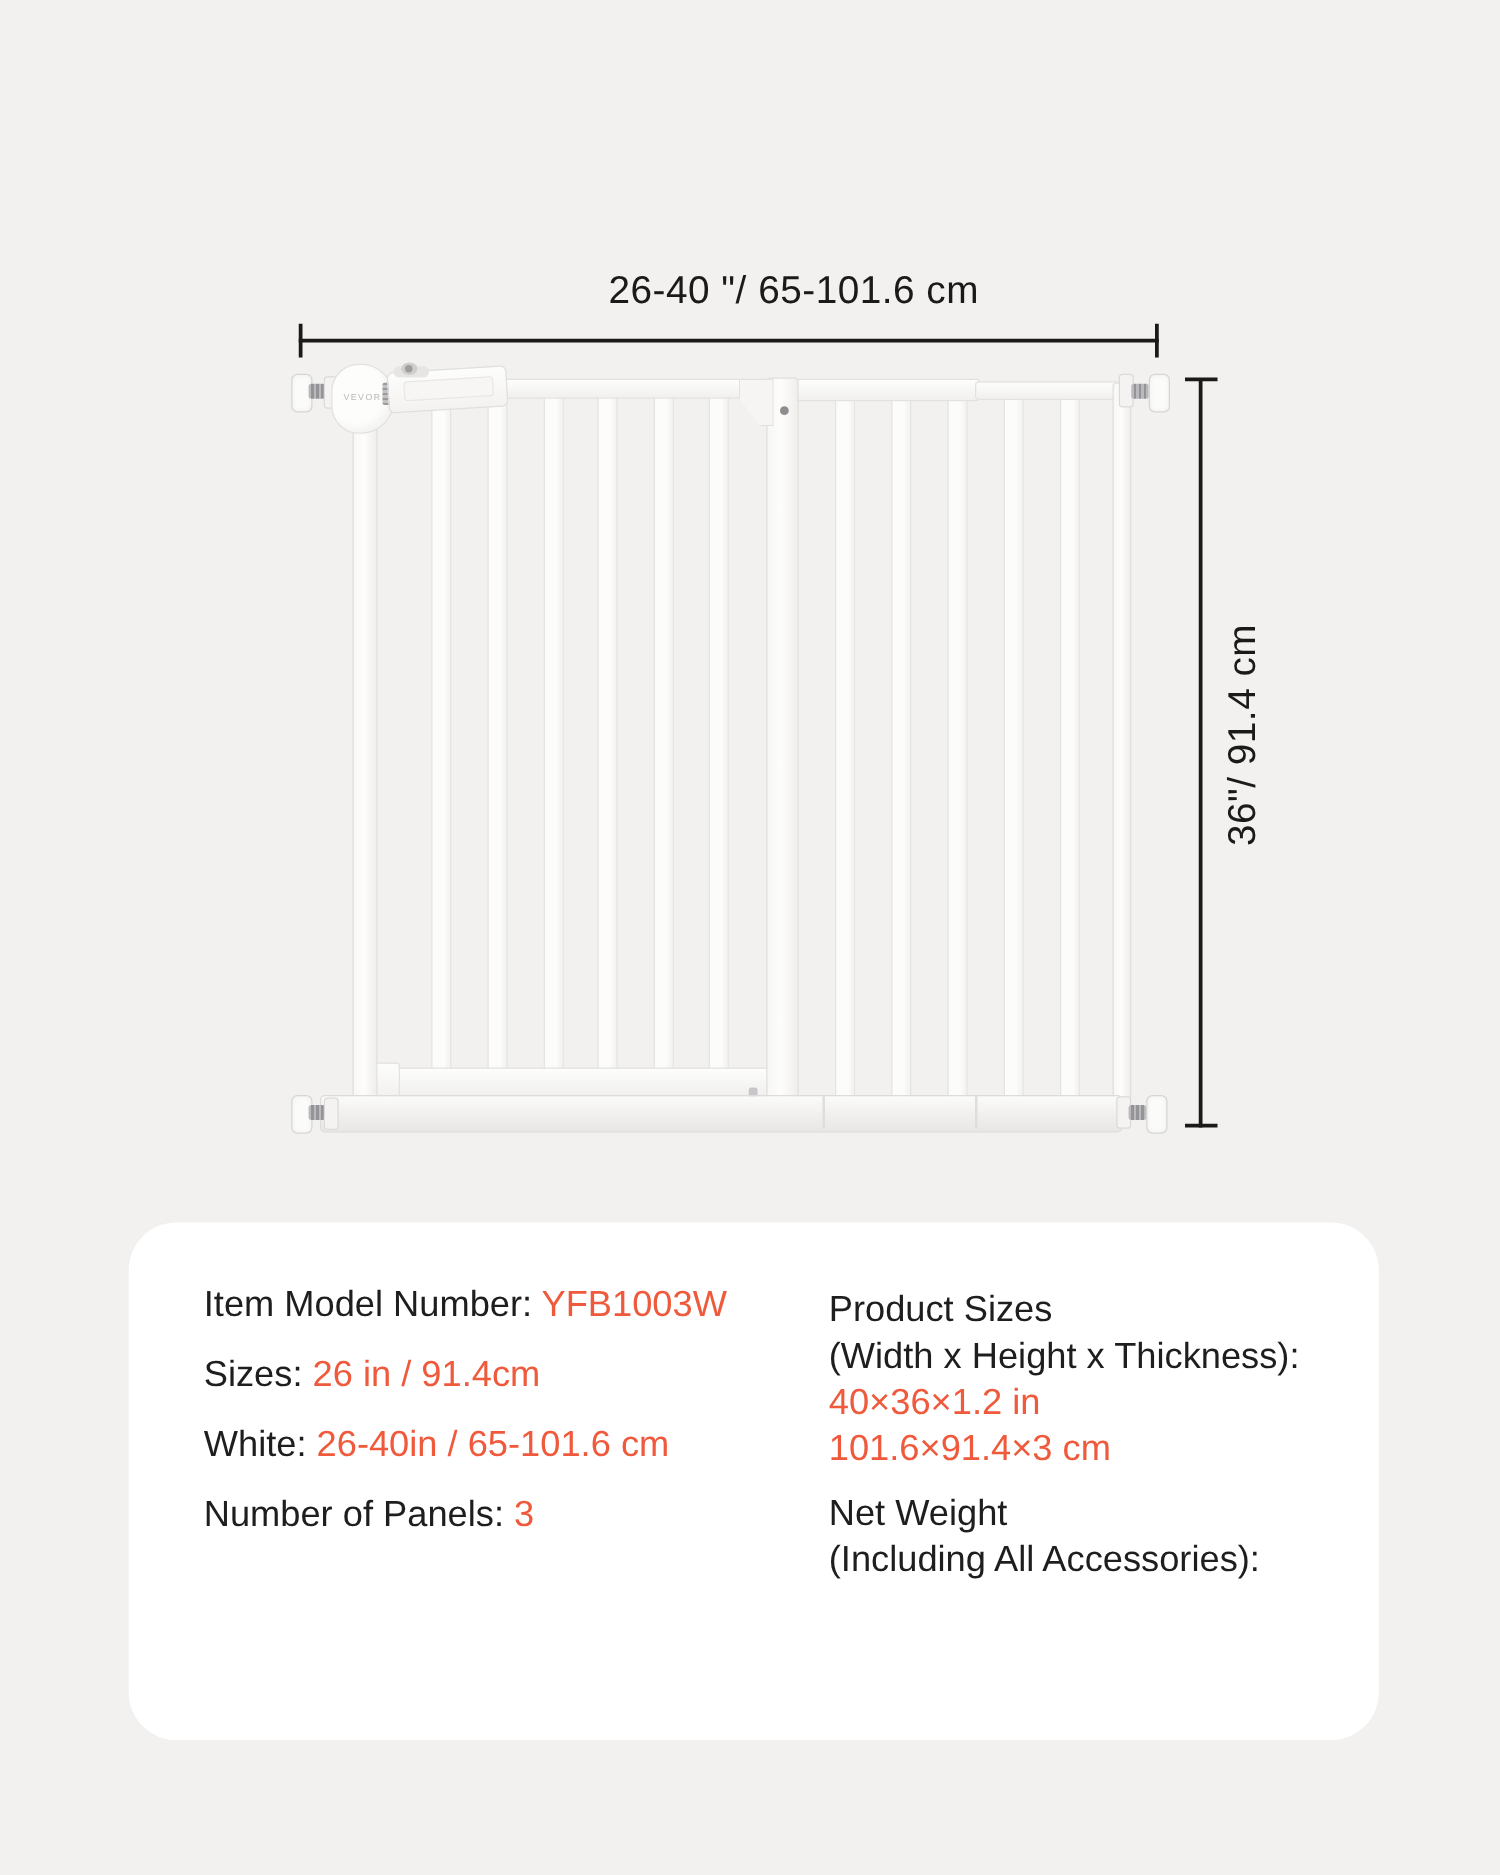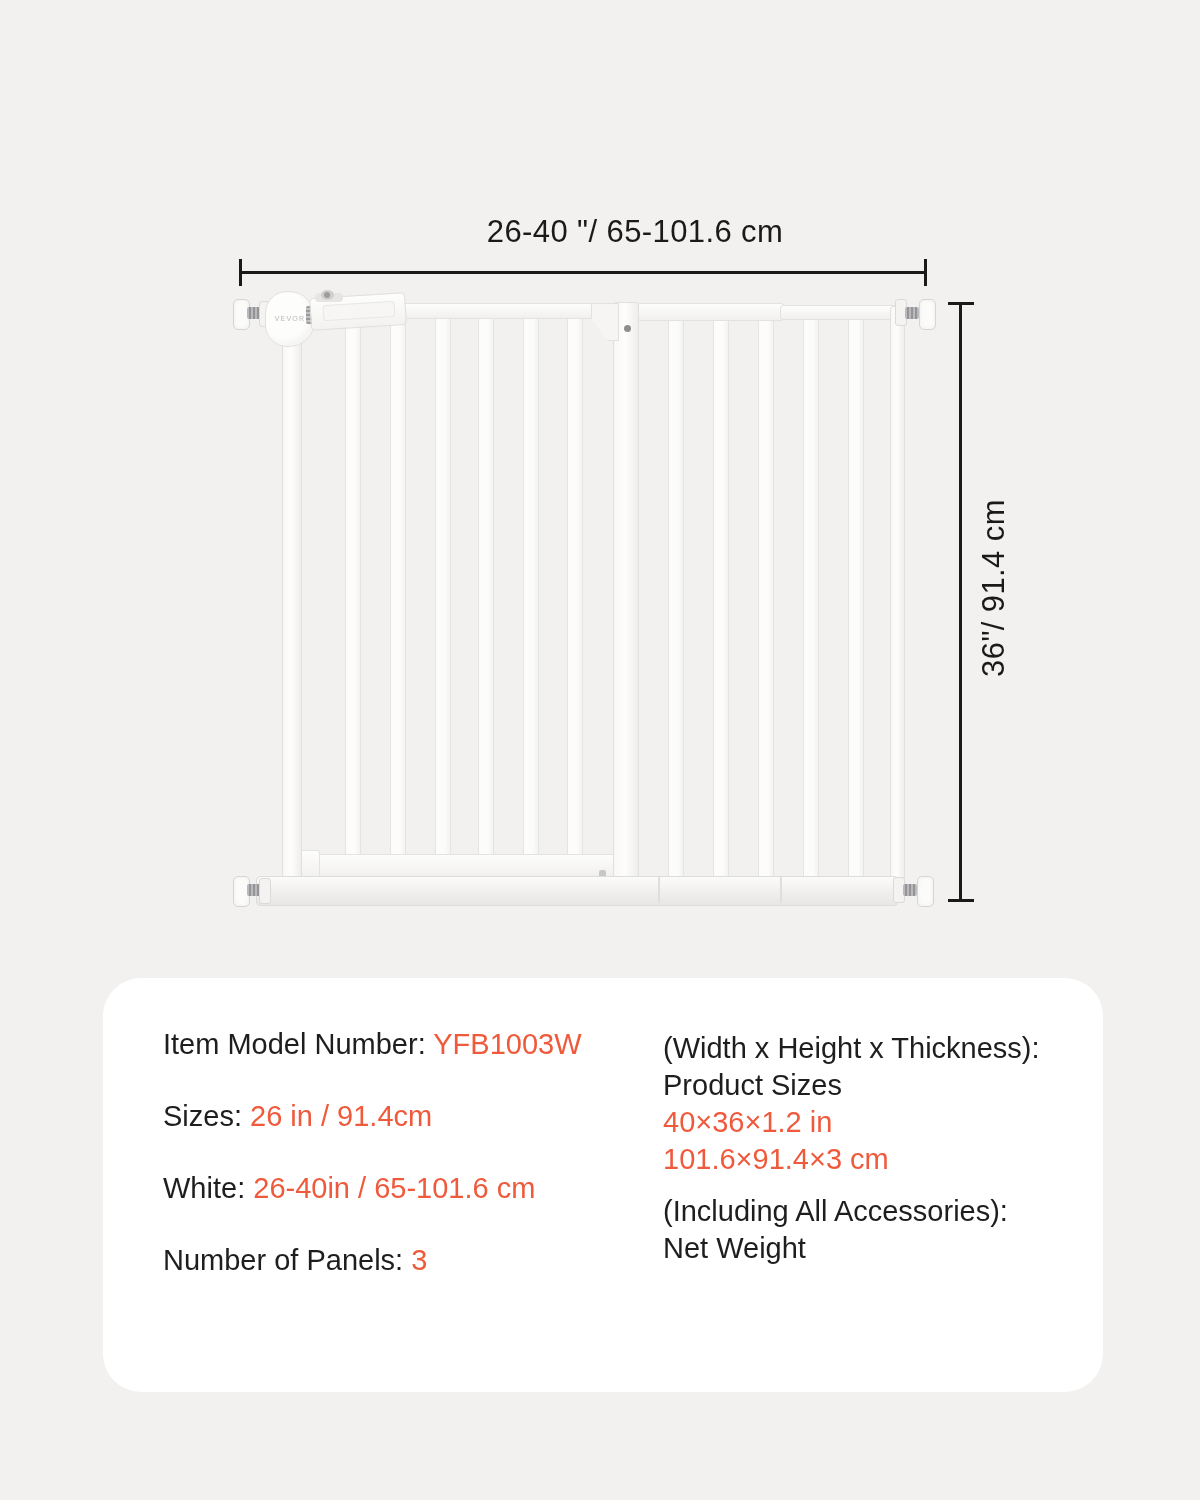--- a/index.html
+++ b/index.html
@@ -42,21 +42,21 @@
           background:linear-gradient(#fdfdfc,#f3f2f0);border:1px solid #e0dfdd;border-radius:5px;}
   .handle-inner{position:absolute;left:12px;top:7px;right:10px;bottom:8px;background:#f7f6f5;
                 border:1px solid #e8e7e5;border-radius:3px;}
   .mid-bracket{position:absolute;left:591px;top:303px;width:26px;height:36px;background:#f6f5f4;
                border:1px solid #e2e1df;clip-path:polygon(0 0,100% 0,100% 100%,60% 100%,0 40%);}
   .mid-dot{position:absolute;left:624px;top:325px;width:7px;height:7px;background:#8e8e91;border-radius:50%;}
   .door-pin{position:absolute;left:599px;top:870px;width:7px;height:18px;background:#c7c6c8;border-radius:2px;}
 
   
   .panel{position:absolute;left:103px;top:978px;width:1000px;height:414px;background:#ffffff;border-radius:38px;}
-  .spec-left{position:absolute;left:60px;top:46px;display:flex;flex-direction:column;gap:32px;}
+  .spec-left{position:absolute;left:60px;top:46px;display:flex;flex-direction:column;gap:16px;}
   .spec-row{font-size:29px;line-height:40px;white-space:nowrap;}
   .spec-right{position:absolute;left:560px;top:52px;}
   .spec-block{font-size:29px;line-height:37px;margin-bottom:15px;}
   .lbl{color:#1e1e1e;}
   .val{color:#f05a3c;}
 </style>
 </head>
 <body>
 
 <div class="stage">
@@ -148,25 +148,25 @@
       <div class="spec-row">
         <span class="lbl">White: </span><span class="val">26-40in / 65-101.6 cm</span>
       </div>
       <div class="spec-row">
         <span class="lbl">Number of Panels: </span><span class="val">3</span>
       </div>
     </div>
 
     <div class="spec-right">
       <div class="spec-block">
+        <div class="lbl">Product Sizes</div>
         <div class="lbl">(Width x Height x Thickness):</div>
-        <div class="lbl">Product Sizes</div>
         <div class="val">40×36×1.2 in</div>
         <div class="val">101.6×91.4×3 cm</div>
       </div>
       <div class="spec-block">
+        <div class="lbl">Net Weight</div>
         <div class="lbl">(Including All Accessories):</div>
-        <div class="lbl">Net Weight</div>
       </div>
     </div>
   </div>
 
 </div>
 
 </body></html>

